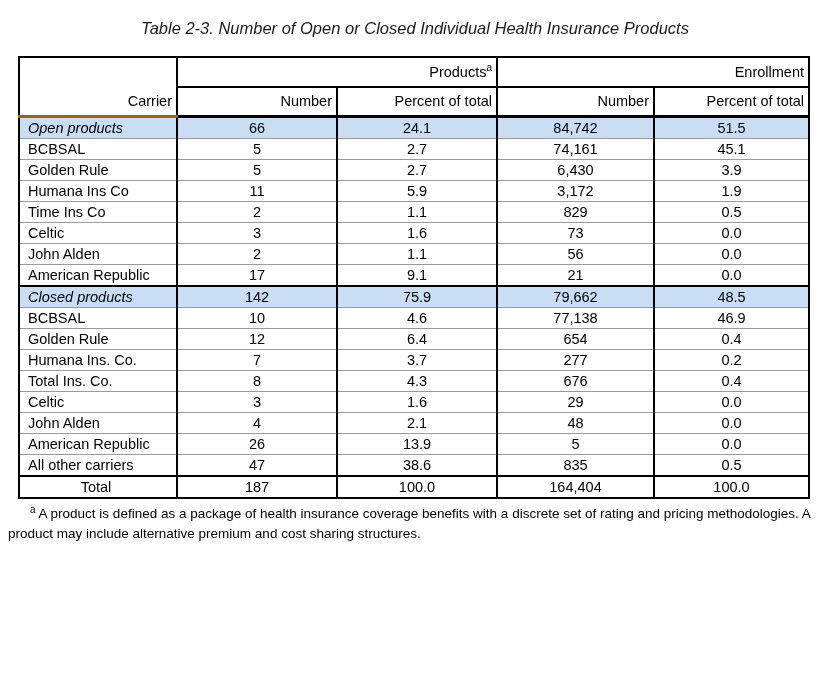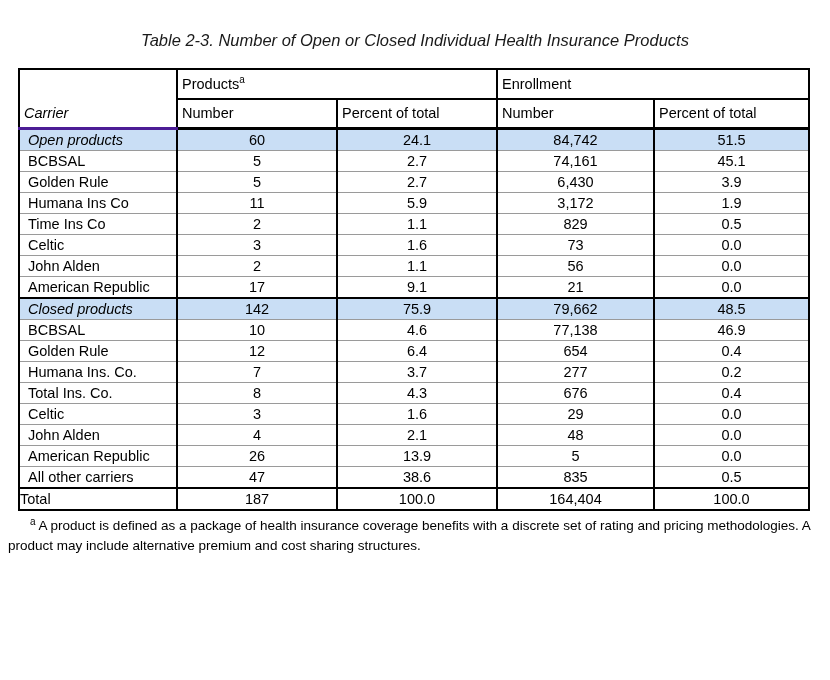--- a/index.html
+++ b/index.html
@@ -4,21 +4,21 @@
 <style>
   * { margin: 0; padding: 0; box-sizing: border-box; }
   html, body {
     width: 830px; height: 680px;
     background: #ffffff;
     color: #000000;
     font-family: "Liberation Sans", "DejaVu Sans", sans-serif;
     overflow: hidden;
   }
   .page-title {
-    margin-top: 28px;
+    margin-top: 16px;
     text-align: center;
     font-style: italic;
     font-size: 16.5px;
     line-height: 1.55;
     color: #1a1a1a;
   }
   table.data-table {
     border-collapse: collapse;
     table-layout: fixed;
     width: 790px;
@@ -32,42 +32,41 @@
   col.c-n2 { width: 157px; }
   col.c-p2 { width: 155px; }
 
   th, td {
     border-left: 2px solid #000;
     border-right: 2px solid #000;
     font-weight: normal;
     padding: 2px 4px;
   }
   thead tr { height: 30px; }
-  thead th { text-align: left; vertical-align: middle; background: #fff; }
+  thead th { text-align: right; vertical-align: middle; background: #fff; }
   th.carrier-head {
     vertical-align: bottom;
     padding-bottom: 6px;
-    border-bottom: 3px solid #4c1d95;
-    font-style: italic;
+    border-bottom: 3px solid #a16207;
   }
   tr.group-row th.group-head { border-bottom: 2px solid #000; }
   tr.subhead-row th { border-bottom: 3px solid #000; }
   sup { font-size: 10px; vertical-align: super; line-height: 0; }
 
   tbody tr { height: 20px; }
   tbody td { border-top: 1px solid var(--grid-gray, #9a9a9a); }
   tbody td.carrier-cell { text-align: left; padding-left: 8px; }
   tbody td.value-cell { text-align: center; }
   tbody tr.row-section td {
     background: var(--section-bg, #c9def5);
     border-top: 2px solid #000;
   }
   tbody tr.row-section td.carrier-cell { font-style: italic; }
   tbody tr.row-total td { border-top: 2px solid #000; }
-  tbody tr.row-total td.carrier-cell { padding-left: 0; }
+  tbody tr.row-total td.carrier-cell { text-align: center; padding-left: 0; }
 
   .notes { font-size: 13.5px; line-height: 1.45; }
   .source-line { margin: 9px 10px 0 28px; }
   .footnote-line { margin: 5px 10px 0 8px; text-indent: 22px; }
   .footnote-line sup { font-size: 10px; }
 </style>
 </head>
 <body>
 
 <div class="page-title">
@@ -91,21 +90,21 @@
     <tr class="subhead-row">
       <th>Number</th>
       <th>Percent of total</th>
       <th>Number</th>
       <th>Percent of total</th>
     </tr>
   </thead>
   <tbody>
       <tr class="row-section">
         <td class="carrier-cell">Open products</td>
-        <td class="value-cell">60</td>
+        <td class="value-cell">66</td>
         <td class="value-cell">24.1</td>
         <td class="value-cell">84,742</td>
         <td class="value-cell">51.5</td>
       </tr>
       <tr class="row-data">
         <td class="carrier-cell">BCBSAL</td>
         <td class="value-cell">5</td>
         <td class="value-cell">2.7</td>
         <td class="value-cell">74,161</td>
         <td class="value-cell">45.1</td>

